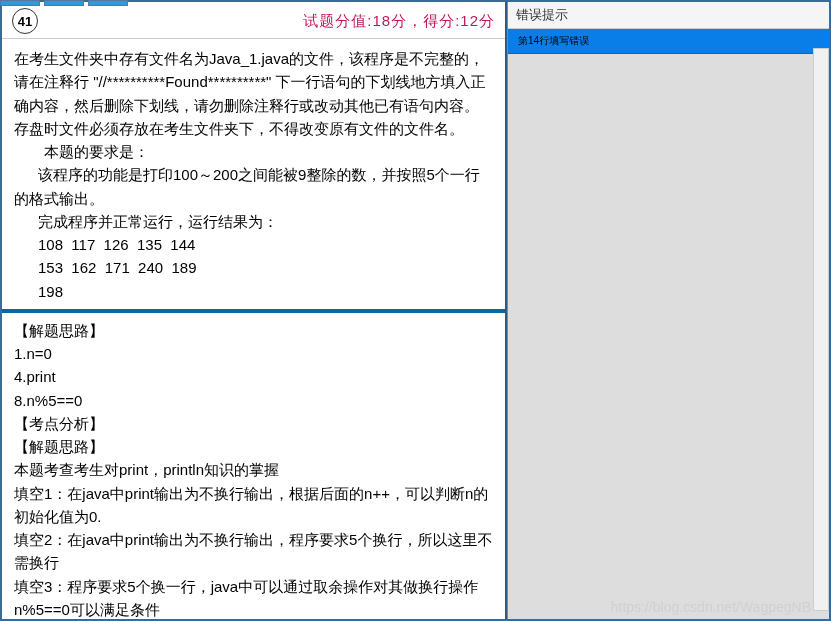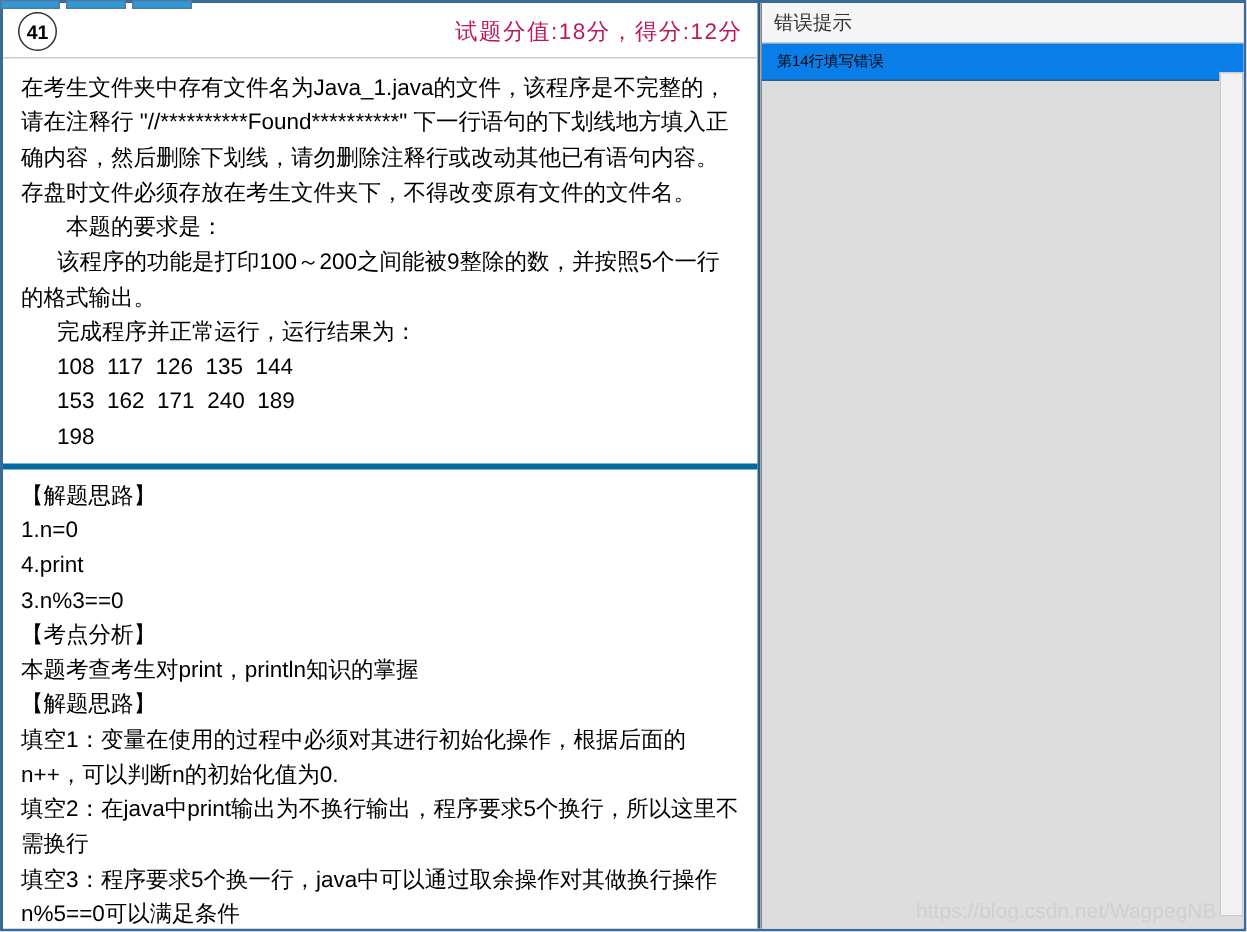--- a/index.html
+++ b/index.html
@@ -166,25 +166,25 @@
       <span class="indent" style="text-indent:1.6em">完成程序并正常运行，运行结果为：</span>
       <span class="mono">108  117  126  135  144</span>
       <span class="mono">153  162  171  240  189</span>
       <span class="mono">198</span>
     </div>
 
     <div class="answer-section">
       <span class="line">【解题思路】</span>
       <span class="line">1.n=0</span>
       <span class="line">4.print</span>
-      <span class="line">3.n%3==0</span>
+      <span class="line">8.n%5==0</span>
       <span class="line">【考点分析】</span>
+      <span class="line">【解题思路】</span>
       <span class="line">本题考查考生对print，println知识的掌握</span>
-      <span class="line">【解题思路】</span>
-      <span class="line">填空1：变量在使用的过程中必须对其进行初始化操作，根据后面的n++，可以判断n的初始化值为0.</span>
+      <span class="line">填空1：在java中print输出为不换行输出，根据后面的n++，可以判断n的初始化值为0.</span>
       <span class="line">填空2：在java中print输出为不换行输出，程序要求5个换行，所以这里不需换行</span>
       <span class="line">填空3：程序要求5个换一行，java中可以通过取余操作对其做换行操作n%5==0可以满足条件</span>
     </div>
   </div>
 
   <div class="right-panel">
     <div class="right-header">错误提示</div>
     <div class="error-item">第14行填写错误</div>
     <div class="right-body"></div>
   </div>

